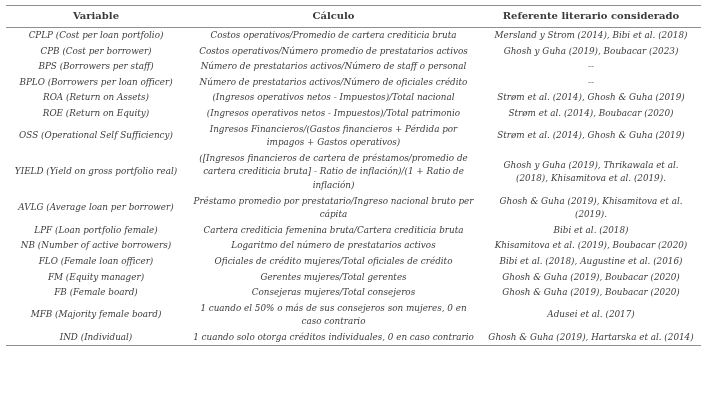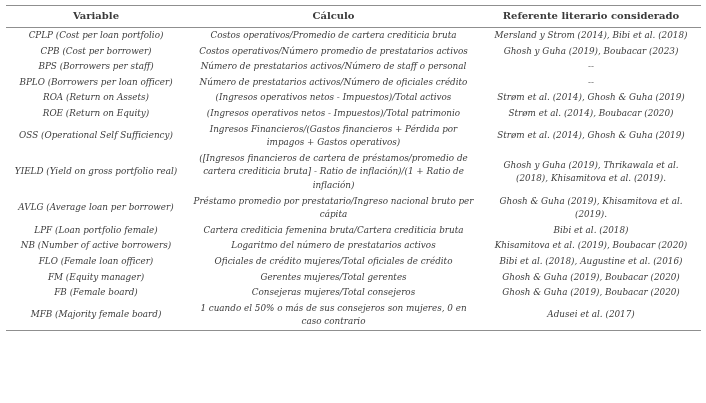--- a/index.html
+++ b/index.html
@@ -78,21 +78,21 @@
           <td>Número de prestatarios activos/Número de staff o personal</td>
           <td>--</td>
         </tr>
         <tr>
           <td>BPLO (Borrowers per loan officer)</td>
           <td>Número de prestatarios activos/Número de oficiales crédito</td>
           <td>--</td>
         </tr>
         <tr>
           <td>ROA (Return on Assets)</td>
-          <td>(Ingresos operativos netos - Impuestos)/Total activos</td>
+          <td>(Ingresos operativos netos - Impuestos)/Total nacional</td>
           <td>Strøm et al. (2014), Ghosh &amp; Guha (2019)</td>
         </tr>
         <tr>
           <td>ROE (Return on Equity)</td>
           <td>(Ingresos operativos netos - Impuestos)/Total patrimonio</td>
           <td>Strøm et al. (2014), Boubacar (2020)</td>
         </tr>
         <tr>
           <td>OSS (Operational Self Sufficiency)</td>
           <td>Ingresos Financieros/(Gastos financieros + Pérdida por impagos + Gastos operativos)</td>
@@ -131,15 +131,20 @@
         <tr>
           <td>FB (Female board)</td>
           <td>Consejeras mujeres/Total consejeros</td>
           <td>Ghosh &amp; Guha (2019), Boubacar (2020)</td>
         </tr>
         <tr>
           <td>MFB (Majority female board)</td>
           <td>1 cuando el 50% o más de sus consejeros son mujeres, 0 en caso contrario</td>
           <td>Adusei et al. (2017)</td>
         </tr>
+        <tr>
+          <td>IND (Individual)</td>
+          <td>1 cuando solo otorga créditos individuales, 0 en caso contrario</td>
+          <td>Ghosh &amp; Guha (2019), Hartarska et al. (2014)</td>
+        </tr>
       </tbody>
   </table>
 </div>
 
 </body></html>

